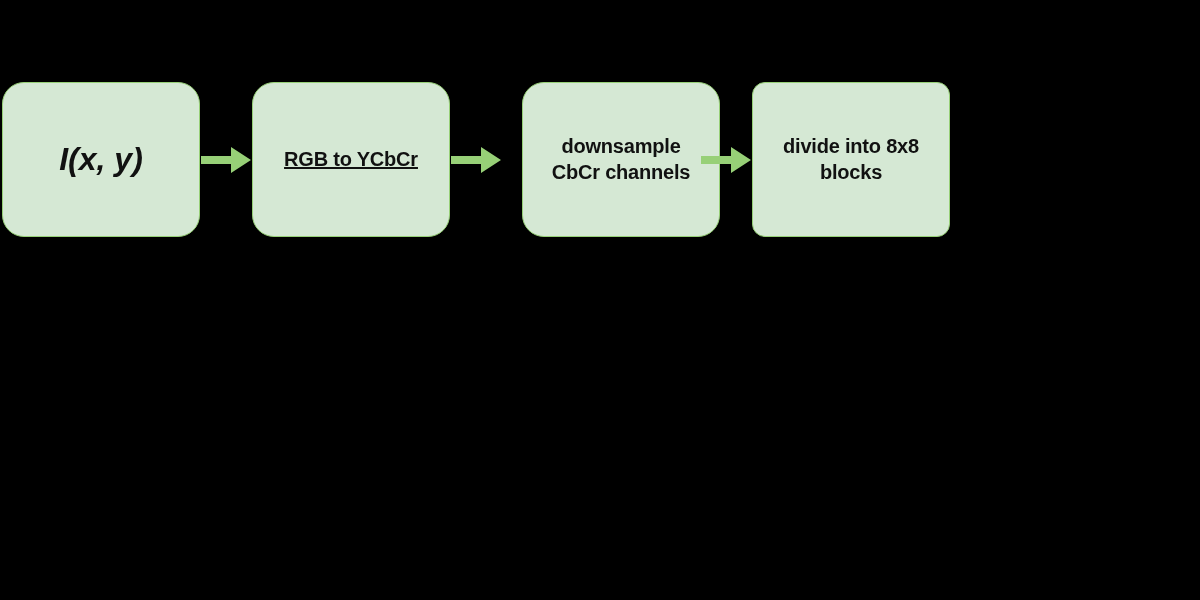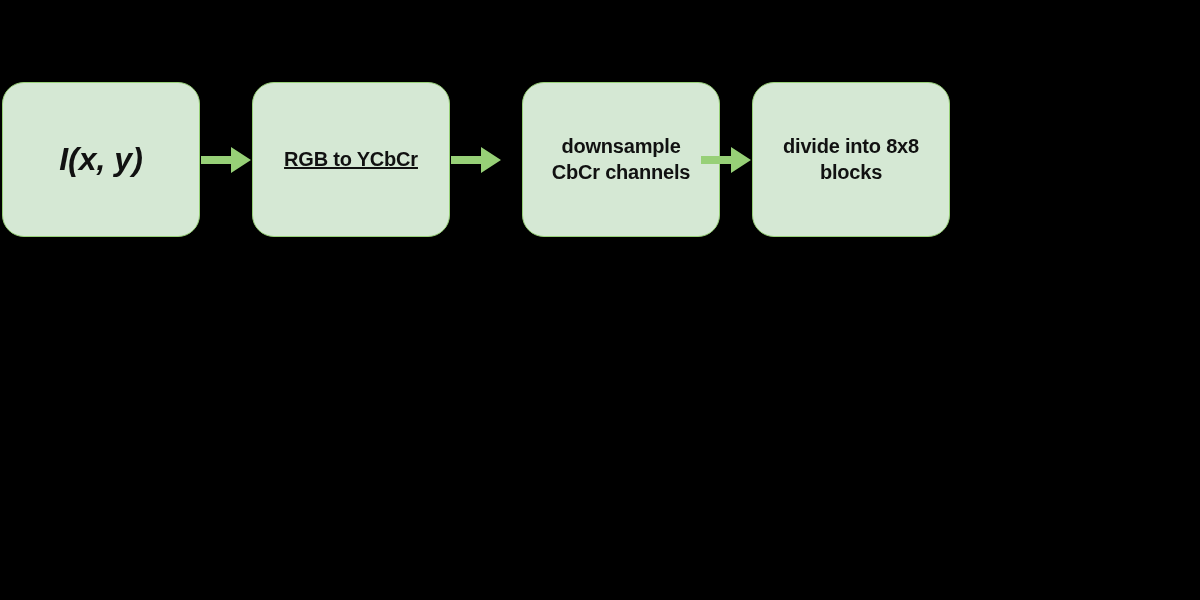--- a/index.html
+++ b/index.html
@@ -44,21 +44,21 @@
   }
   .node-label.math {
     font-size: 32px;
     font-weight: bold;
     font-style: italic;
     letter-spacing: 0px;
   }
   #node-0 { left: 2px; }
   #node-1 { left: 252px; text-decoration: underline; }
   #node-2 { left: 502px; margin-left: 20px; }
-  #node-3 { left: 752px; }
+  #node-3 { left: 752px; border-radius: 13px; }
 
   .arrow {
     position: absolute;
     top: 145px;
     width: 50px;
     height: 30px;
     overflow: visible;
   }
   #arrow-0 { left: 201px; }
   #arrow-1 { left: 451px; }

